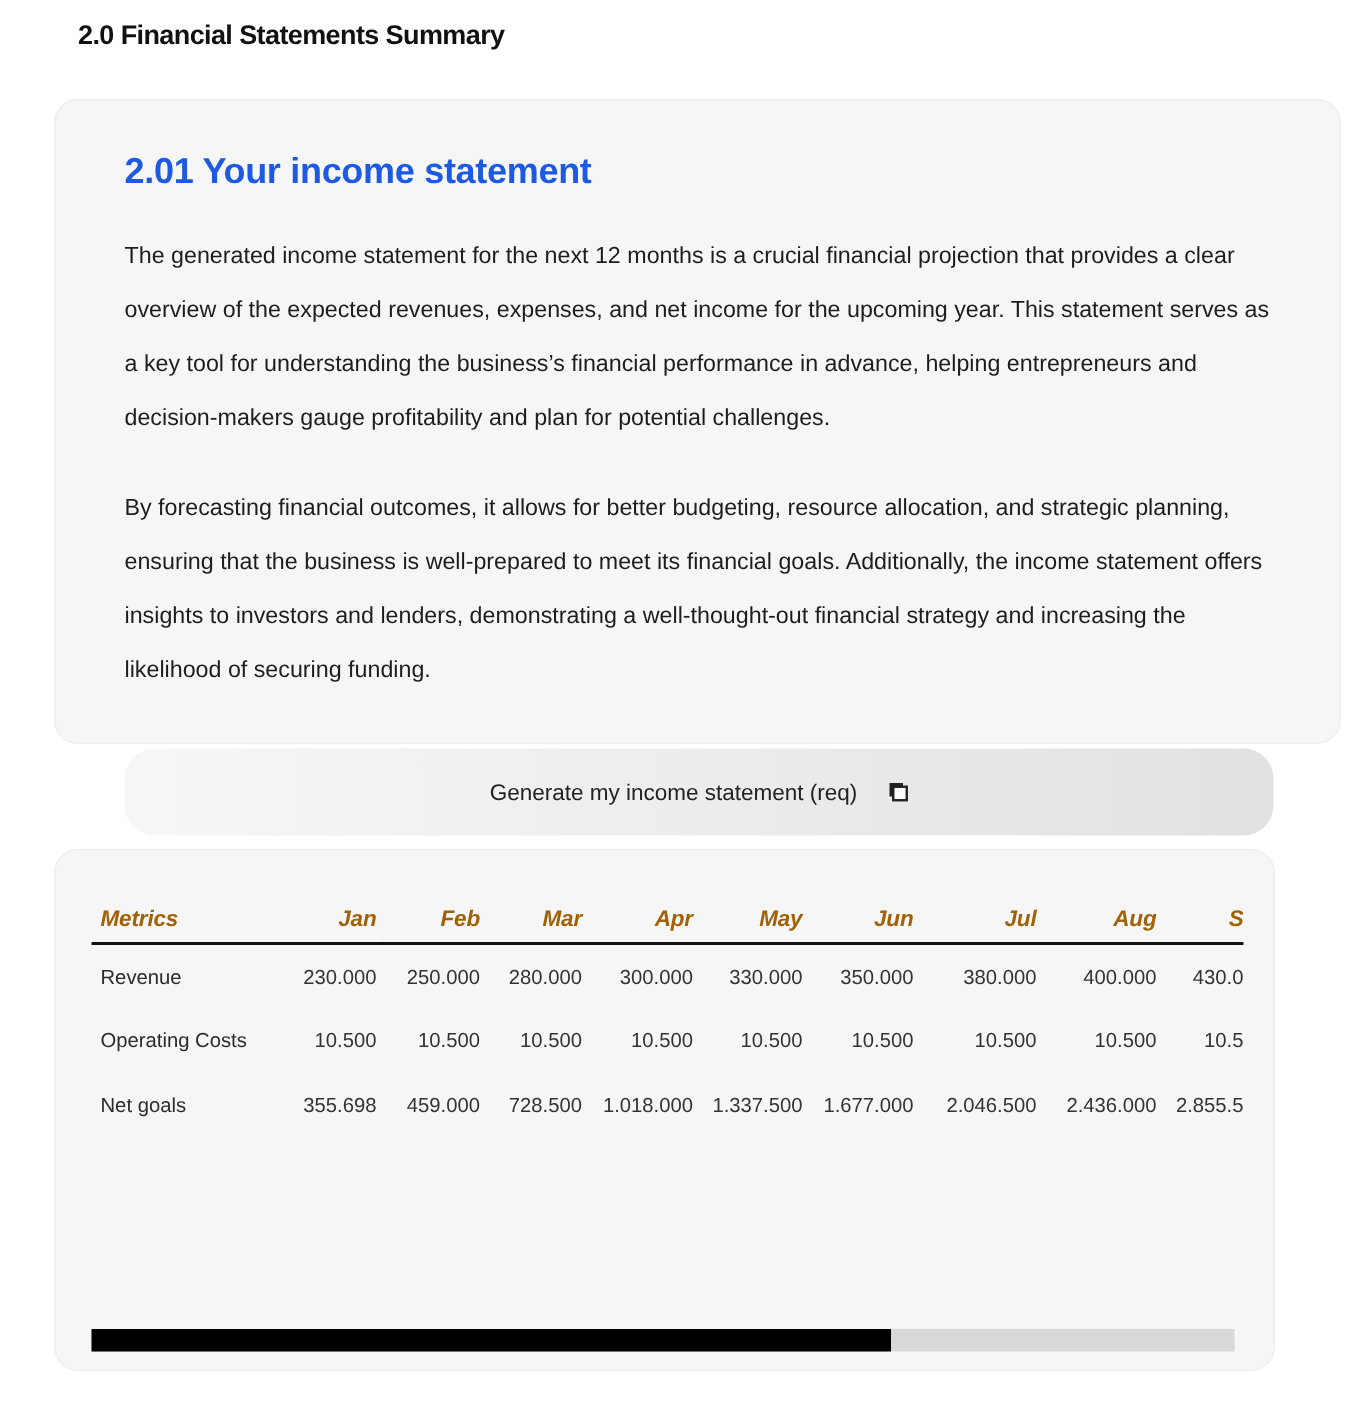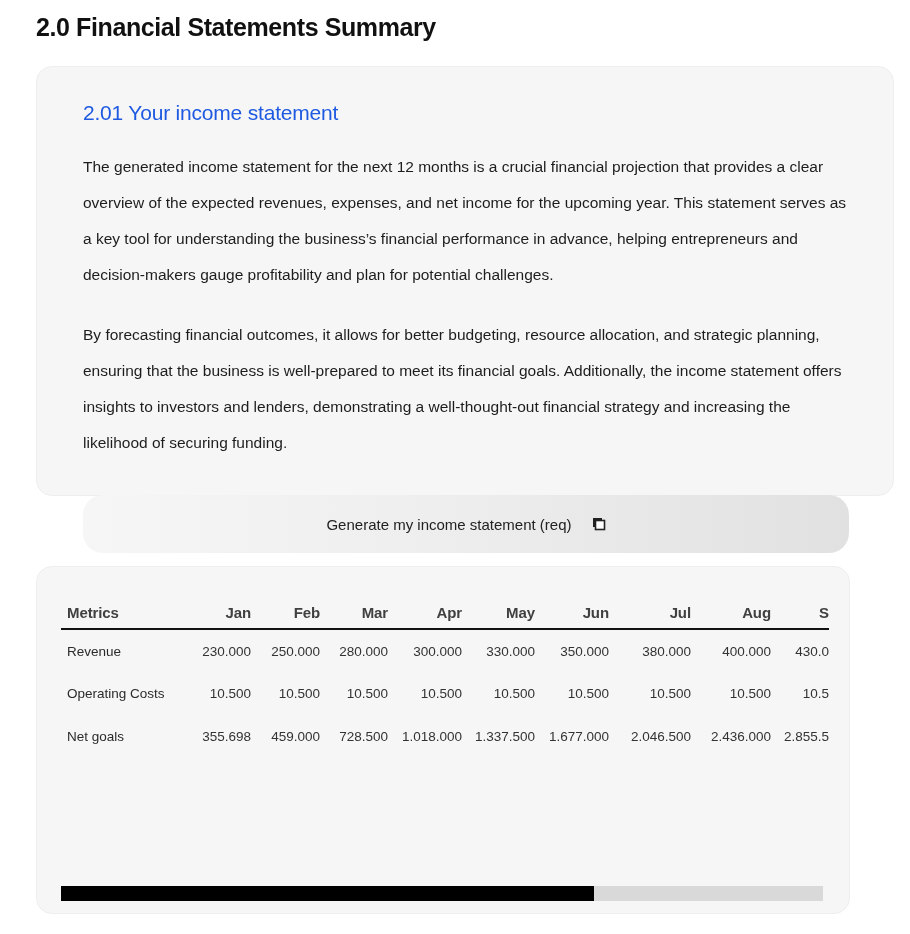--- a/index.html
+++ b/index.html
@@ -6,40 +6,40 @@
   html, body {
     width: 910px; height: 934px;
     background: #ffffff;
     font-family: "Liberation Sans", sans-serif;
     color: #1b1b1b;
     overflow: hidden;
     position: relative;
   }
   .page-title {
     position: absolute;
-    left: 36px; top: 13px;
-    font-size: 25px;
+    left: 52px; top: 13px;
+    font-size: 18px;
     font-weight: 800;
     letter-spacing: -0.4px;
     color: #111111;
   }
   .card {
     position: absolute;
     background: #f6f6f6;
     border: 1px solid #eeeeee;
     border-radius: 16px;
   }
   #income-card {
     left: 36px; top: 66px;
     width: 858px; height: 430px;
     padding: 34px 46px;
   }
   .card-title {
-    font-size: 21px;
-    font-weight: 400;
+    font-size: 24px;
+    font-weight: 700;
     letter-spacing: -0.2px;
     color: #1e5ae1;
     margin-bottom: 24px;
   }
   .card-paragraph {
     font-size: 15.5px;
     line-height: 36px;
     color: #1d1d1d;
     margin-bottom: 24px;
     max-width: 766px;
@@ -75,26 +75,27 @@
   }
   table {
     border-collapse: collapse;
     table-layout: fixed;
     width: 768px;
   }
   th, td { white-space: nowrap; overflow: visible; }
   thead th {
     font-size: 15px;
     font-weight: 800;
-    color: #404040;
+    color: #a16207;
     text-align: right;
     height: 32px;
     vertical-align: middle;
     border-bottom: 2px solid #111111;
     letter-spacing: -0.1px;
+    font-style: italic;
   }
   thead th:first-child { text-align: left; padding-left: 6px; }
   tbody td {
     font-size: 13.5px;
     color: #333333;
     text-align: right;
     height: 43px;
     vertical-align: middle;
   }
   tbody td:first-child { text-align: left; padding-left: 6px; color: #2b2b2b; }

